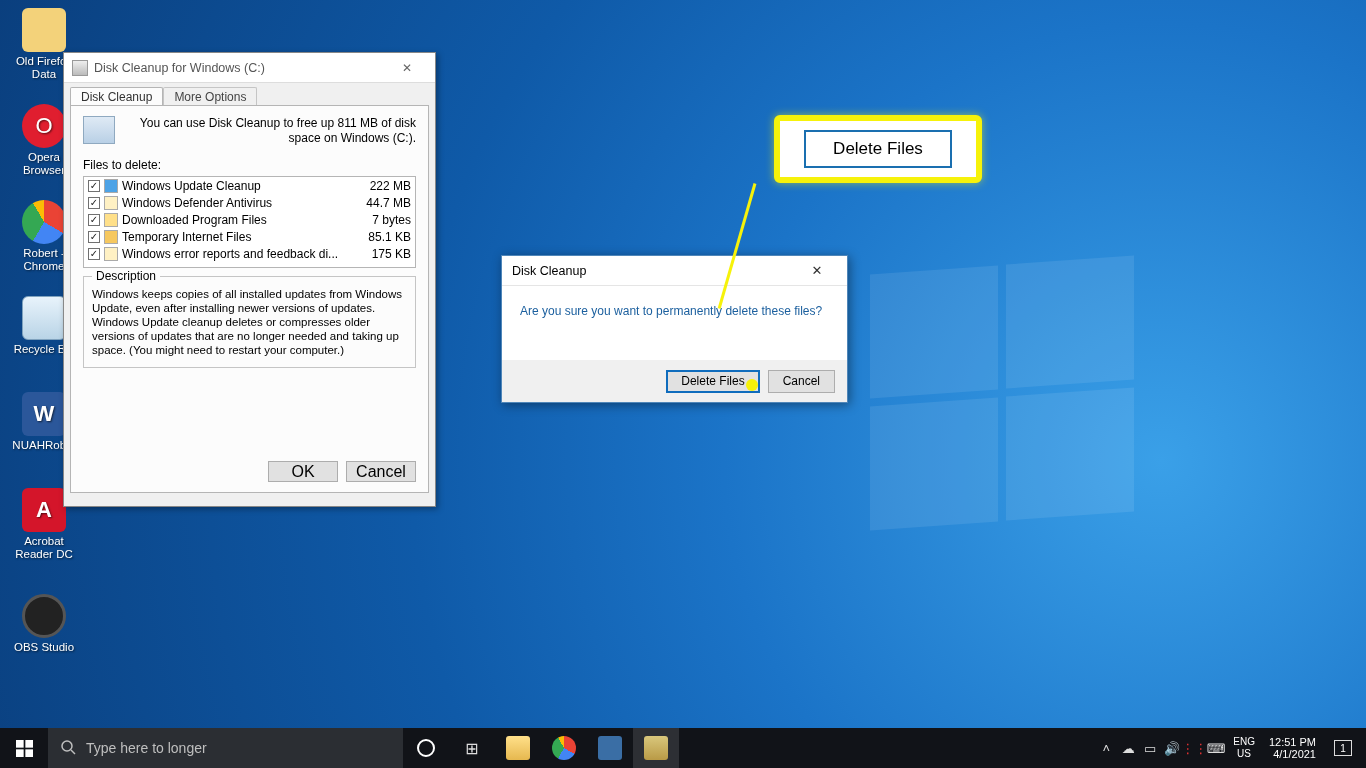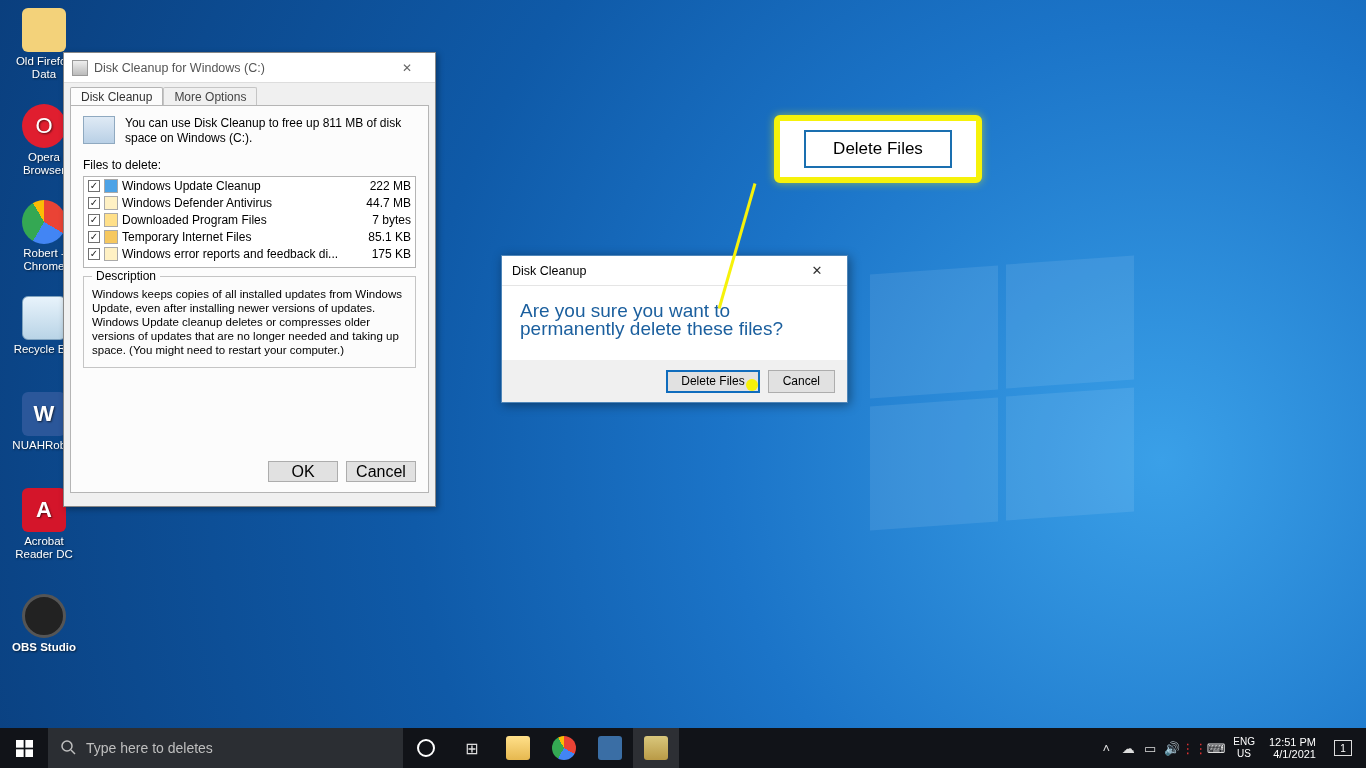--- a/index.html
+++ b/index.html
@@ -31,21 +31,21 @@
   font-size: 12px; color: #000;
 }
 .dc-title { height: 30px; display: flex; align-items: center; padding: 0 8px; background: #fff; border-bottom: 1px solid #ddd; }
 .dc-title .t-icon { width: 16px; height: 16px; margin-right: 6px; background: linear-gradient(#eee,#bbb); border: 1px solid #999; }
 .dc-title .t-text { flex: 1; font-size: 12.5px; color: #555; }
 .dc-title .t-close { width: 40px; height: 100%; display: flex; align-items: center; justify-content: center; color: #666; }
 .dc-tabs { display: flex; padding-left: 6px; background: #f0f0f0; height: 22px; padding-top: 4px; }
 .dc-tab { padding: 2px 10px 3px; border: 1px solid #b5b5b5; border-bottom: none; background: #fcfcfc; font-size: 12px; border-top-left-radius: 2px; border-top-right-radius: 2px; margin-right: 0; color: #333; }
 .dc-tab.inactive { background: #f0f0f0; color: #444; border-color: #c5c5c5; }
 .dc-body { border: 1px solid #b5b5b5; margin: 0 6px 6px 6px; padding: 10px 12px 8px; background: #fcfcfc; height: 388px; position: relative; }
-.dc-freeup { display: flex; align-items: flex-start; }
+.dc-freeup { display: flex; align-items: flex-start; text-align: right; }
 .dc-freeup .d-icon { width: 32px; height: 28px; background: linear-gradient(#dfeaf5,#b9d0e6); border: 1px solid #8fa9c0; margin-right: 10px; flex-shrink: 0; }
 .dc-freeup .d-text { font-size: 12px; line-height: 15px; }
 .dc-label { margin-top: 12px; font-size: 12px; }
 .dc-list { margin-top: 4px; border: 1px solid #b5b5b5; background: #fff; height: 92px; overflow-y: scroll; }
 .dc-row { display: flex; align-items: center; height: 17px; padding: 0 4px; font-size: 12px; }
 .dc-row .cb { width: 12px; height: 12px; border: 1px solid #707070; margin-right: 4px; display: flex; align-items: center; justify-content: center; font-size: 10px; line-height: 10px; color: #222; }
 .dc-row .fi { width: 14px; height: 14px; margin-right: 4px; border: 1px solid #aaa; background: #fff1c4; }
 .dc-row .name { flex: 1; white-space: nowrap; overflow: hidden; text-overflow: ellipsis; }
 .dc-row .size { width: 60px; text-align: right; }
 .dc-total { display: flex; margin-top: 6px; font-size: 12px; }
@@ -57,21 +57,21 @@
 .dc-btn { width: 70px; height: 21px; border: 1px solid #adadad; background: #e1e1e1; font-size: 16px; }
 
 
 .confirm {
   position: absolute; left: 501px; top: 255px; width: 347px; height: 148px;
   background: #fff; border: 1px solid #4f86b9; box-shadow: 2px 2px 10px rgba(0,0,0,.4);
 }
 .confirm-title { height: 30px; display: flex; align-items: center; padding: 0 10px; background: #fff; border-bottom: 1px solid #e5e5e5; }
 .confirm-title .ct-text { flex: 1; font-size: 12.5px; color: #000; }
 .confirm-title .ct-close { width: 40px; height: 100%; display: flex; align-items: center; justify-content: center; font-size: 13px; color: #333; }
-.confirm-msg { padding: 16px 18px 0; font-size: 19px; color: #1b5f9e; line-height: 18px; }
+.confirm-msg { padding: 16px 18px 0; font-size: 12px; color: #1b5f9e; line-height: 18px; }
 .confirm-btns { position: absolute; left: 0; right: 0; bottom: 0; height: 42px; background: #f0f0f0; display: flex; align-items: center; justify-content: flex-end; padding-right: 12px; gap: 8px; }
 .confirm-btn { height: 23px; padding: 0 14px; border: 1px solid #adadad; background: #e1e1e1; font-size: 12px; }
 .confirm-btn.primary { border: 2px solid #0f6cbd; padding: 0 13px; }
 
 
 .callout {
   position: absolute; left: 774px; top: 115px; width: 208px; height: 68px;
   background: #fff; border: 6px solid #f6f20a; border-radius: 6px;
   display: flex; align-items: center; justify-content: center;
   box-shadow: 0 0 8px rgba(255,255,0,.5);
@@ -133,21 +133,21 @@
   <div class="lbl">Recycle Bin</div>
 </div>
 <div class="desktop-icon" style="left:6px;top:392px;">
   <div class="ico" style="background:#2b579a;color:#fff;font-weight:bold;">W</div>
   <div class="lbl">NUAHRob...</div>
 </div>
 <div class="desktop-icon" style="left:6px;top:488px;">
   <div class="ico" style="background:#d4152a;color:#fff;font-weight:bold;">A</div>
   <div class="lbl">Acrobat Reader DC</div>
 </div>
-<div class="desktop-icon" style="left:6px;top:594px;font-weight:bold;">
+<div class="desktop-icon" style="left:6px;top:594px;">
   <div class="ico" style="background:#222;border-radius:50%;border:3px solid #555;"></div>
   <div class="lbl">OBS Studio</div>
 </div>
 
 <div class="dc-window">
   <div class="dc-title">
     <div class="t-icon"></div>
     <div class="t-text">Disk Cleanup for Windows (C:)</div>
     <div class="t-close">✕</div>
   </div>
@@ -231,21 +231,21 @@
         <rect x="11" y="11" width="9" height="9" fill="#fff"></rect>
       </svg>
   </div>
   <div class="tb-search">
     <span class="mag">
       <svg width="16" height="16" viewBox="0 0 16 16">
           <circle cx="7" cy="7" r="5" stroke="#bfbfbf" stroke-width="1.5" fill="none"></circle>
           <line x1="11" y1="11" x2="15" y2="15" stroke="#bfbfbf" stroke-width="1.5"></line>
         </svg>
     </span>
-    <span>Type here to deletes</span>
+    <span>Type here to longer</span>
   </div>
   <div class="tb-icons">
     <div class="tb-app">
         <span style="width:18px;height:18px;border:2px solid #fff;border-radius:50%;display:block;"></span>
       </div>
     <div class="tb-app">
         <span style="color:#ddd;font-size:16px;">⊞</span>
       </div>
     <div class="tb-app">
         <div class="box" style="background:linear-gradient(#ffe08a,#e6b84f);"></div>

